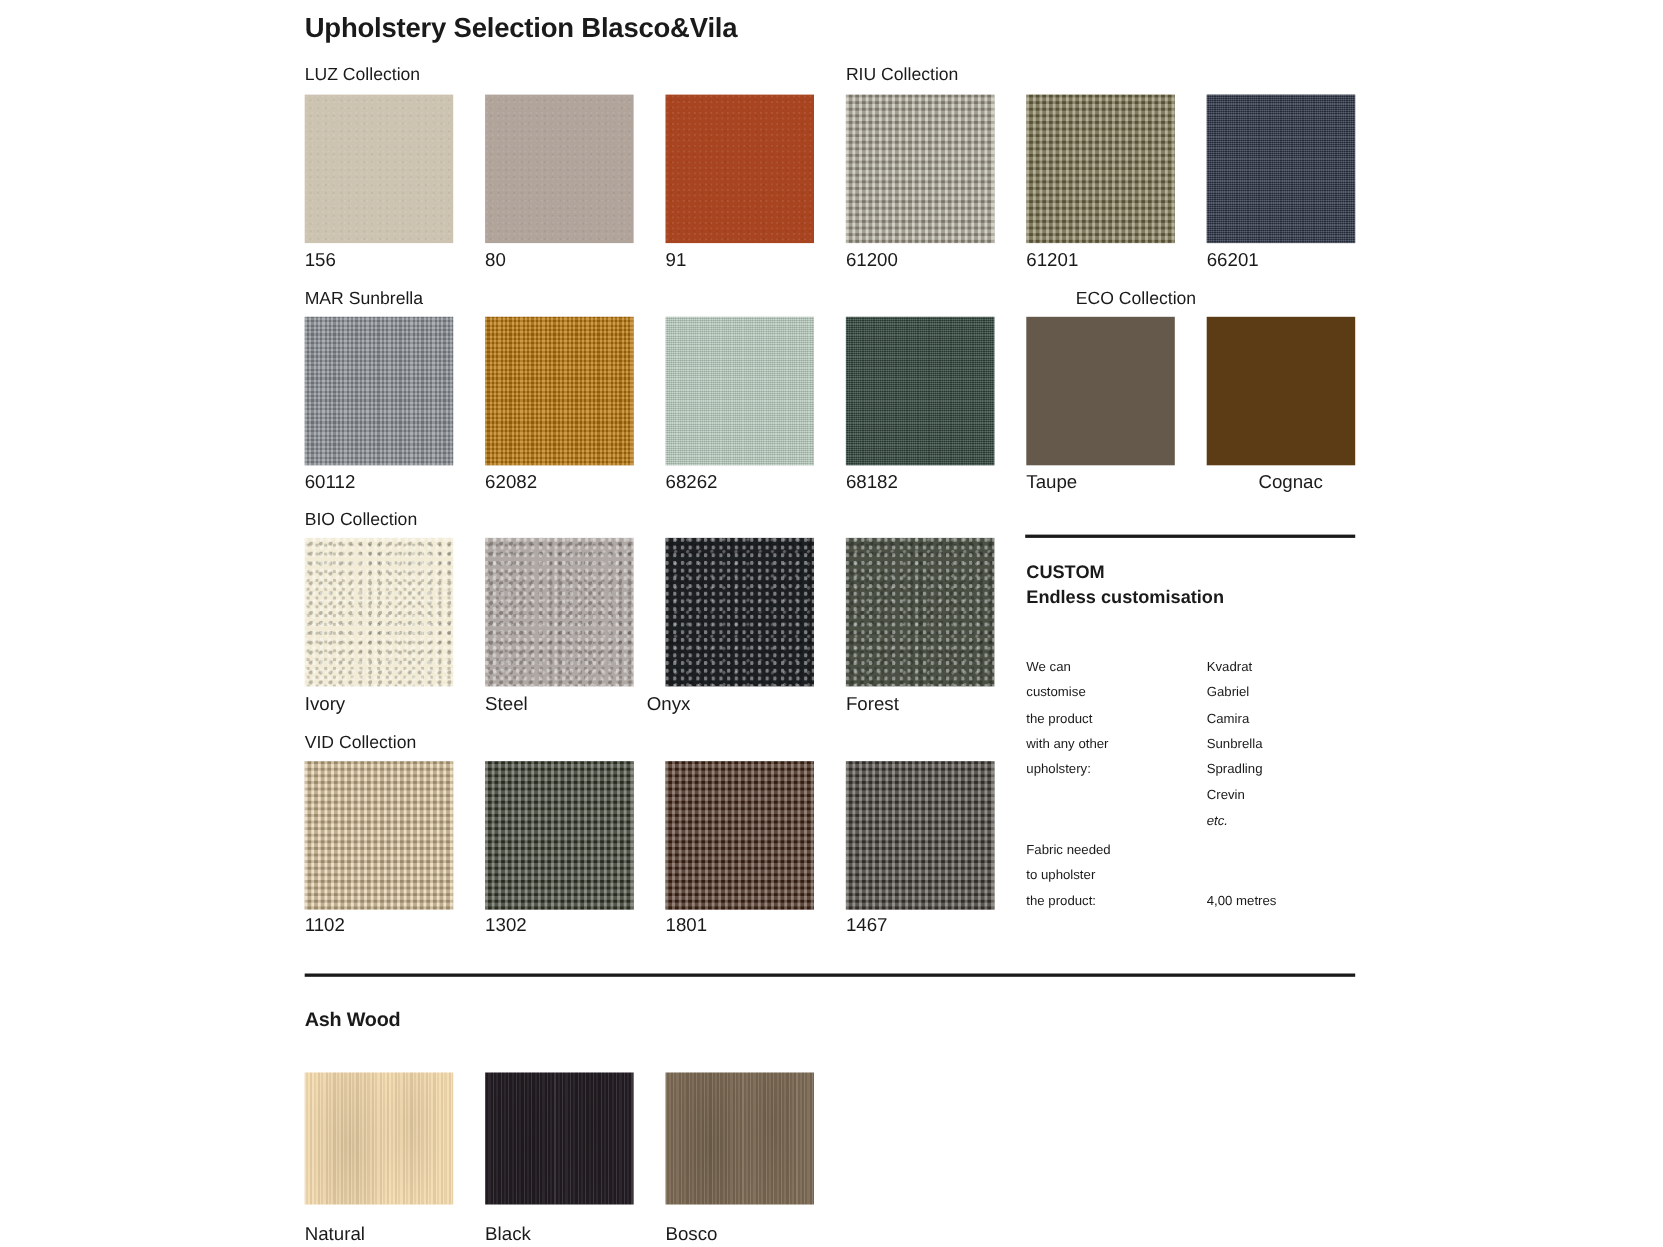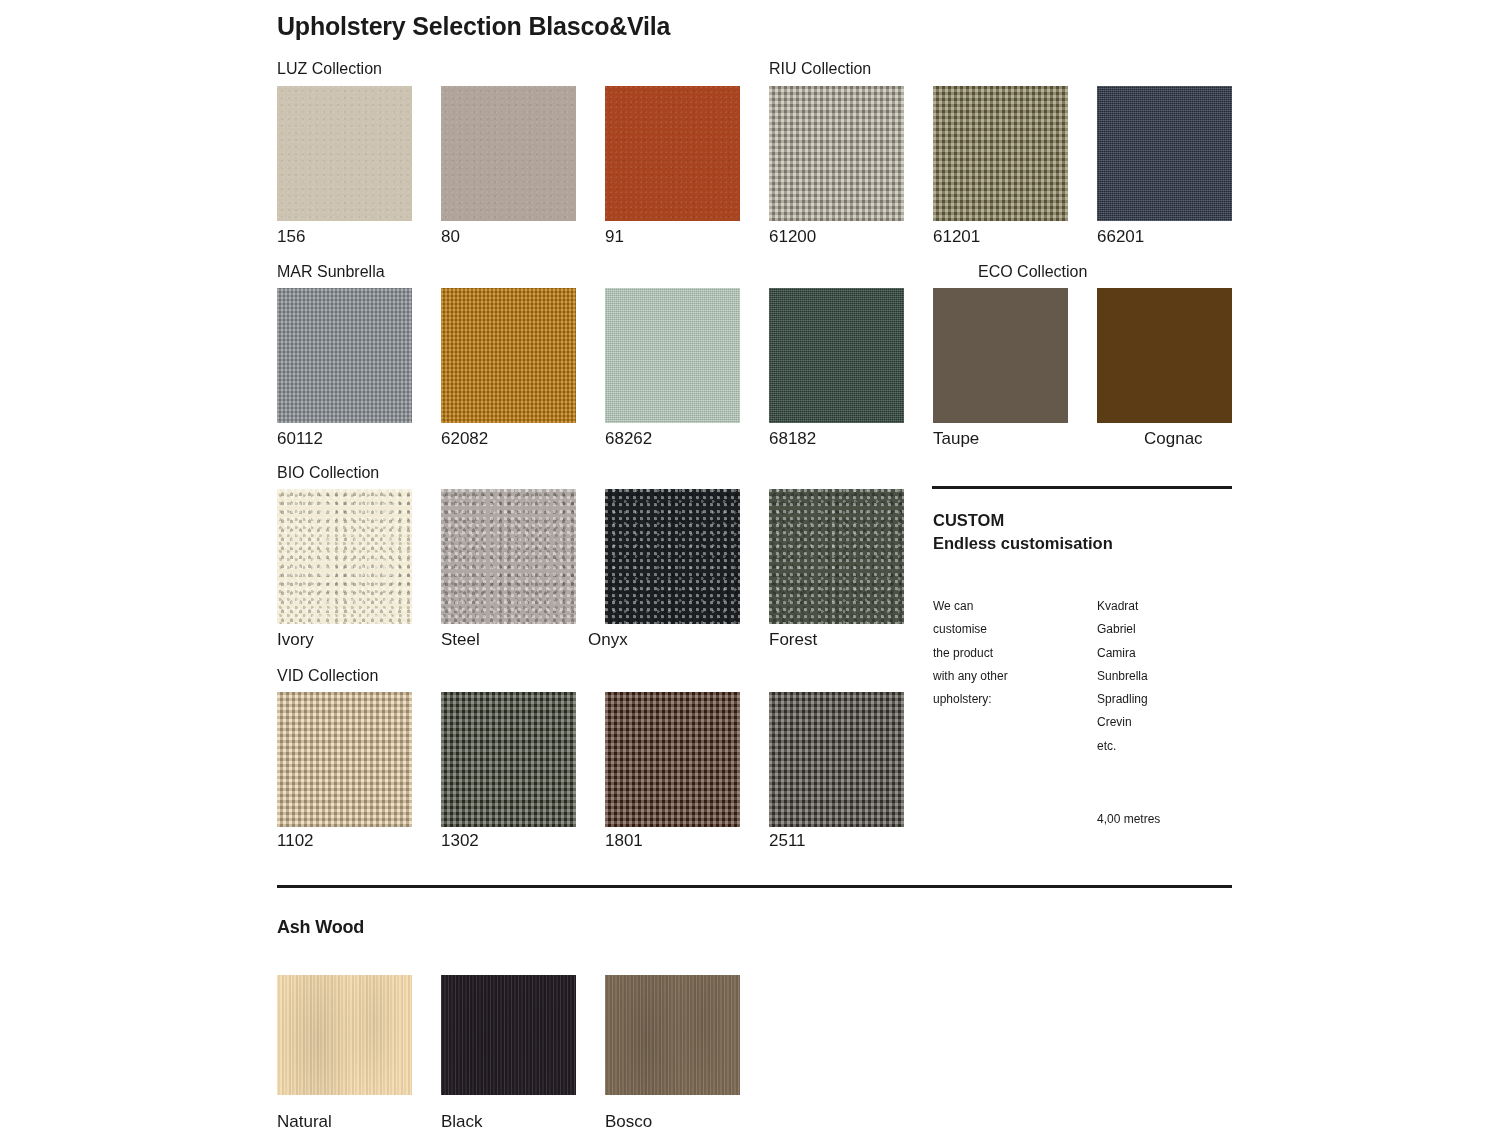--- a/index.html
+++ b/index.html
@@ -129,21 +129,21 @@
     font-weight: bold;
     line-height: 23px;
     color: #1a1a1a;
   }
   .custom-col {
     position: absolute;
     font-size: 12px;
     line-height: 23.3px;
     color: #1a1a1a;
   }
-  .custom-col .it { }
+  .custom-col .it { font-style: italic; }
 </style>
 </head>
 <body>
 
 <div class="page">
 
   <div class="main-title">Upholstery Selection Blasco&amp;Vila</div>
 
   <div class="coll-title" style="left:277px; top:60px;">LUZ Collection</div>
   <div class="coll-title" style="left:769px; top:60px;">RIU Collection</div>
@@ -206,21 +206,21 @@
   <div class="swatch tex-basket" style="left:277px; top:692px; background-color:#e3c99c;"></div>
   <div class="swatch-label" style="left:277px; top:831px;">1102</div>
 
   <div class="swatch tex-basket" style="left:441px; top:692px; background-color:#3a3f2e;"></div>
   <div class="swatch-label" style="left:441px; top:831px;">1302</div>
 
   <div class="swatch tex-basket" style="left:605px; top:692px; background-color:#4a2a18;"></div>
   <div class="swatch-label" style="left:605px; top:831px;">1801</div>
 
   <div class="swatch tex-basket" style="left:769px; top:692px; background-color:#453f39;"></div>
-  <div class="swatch-label" style="left:769px; top:831px;">2511</div>
+  <div class="swatch-label" style="left:769px; top:831px;">1467</div>
 
   <div class="rule" style="left:932px; top:486px; width:300px;"></div>
 
   <div class="custom-head" style="top:509px;">
     <div>CUSTOM</div>
     <div>Endless customisation</div>
   </div>
 
   <div class="custom-col" style="left:933px; top:595px; white-space:pre-line;">We can
 customise
@@ -231,20 +231,23 @@
   <div class="custom-col" style="left:1097px; top:595px;">
     <div>Kvadrat</div>
     <div>Gabriel</div>
     <div>Camira</div>
     <div>Sunbrella</div>
     <div>Spradling</div>
     <div>Crevin</div>
     <div class="it">etc.</div>
   </div>
 
+  <div class="custom-col" style="left:933px; top:761px; white-space:pre-line;">Fabric needed
+to upholster
+the product:</div>
 
   <div class="custom-col" style="left:1097px; top:808px;">4,00 metres</div>
 
   <div class="rule" style="left:277px; top:885px; width:955px;"></div>
 
   <div class="section-title" style="top:917px;">Ash Wood</div>
 
   <div class="swatch wood tex-wood" style="left:277px; top:975px; background-color:#f5dcb0;"></div>
   <div class="swatch-label" style="left:277px; top:1112px;">Natural</div>
 

